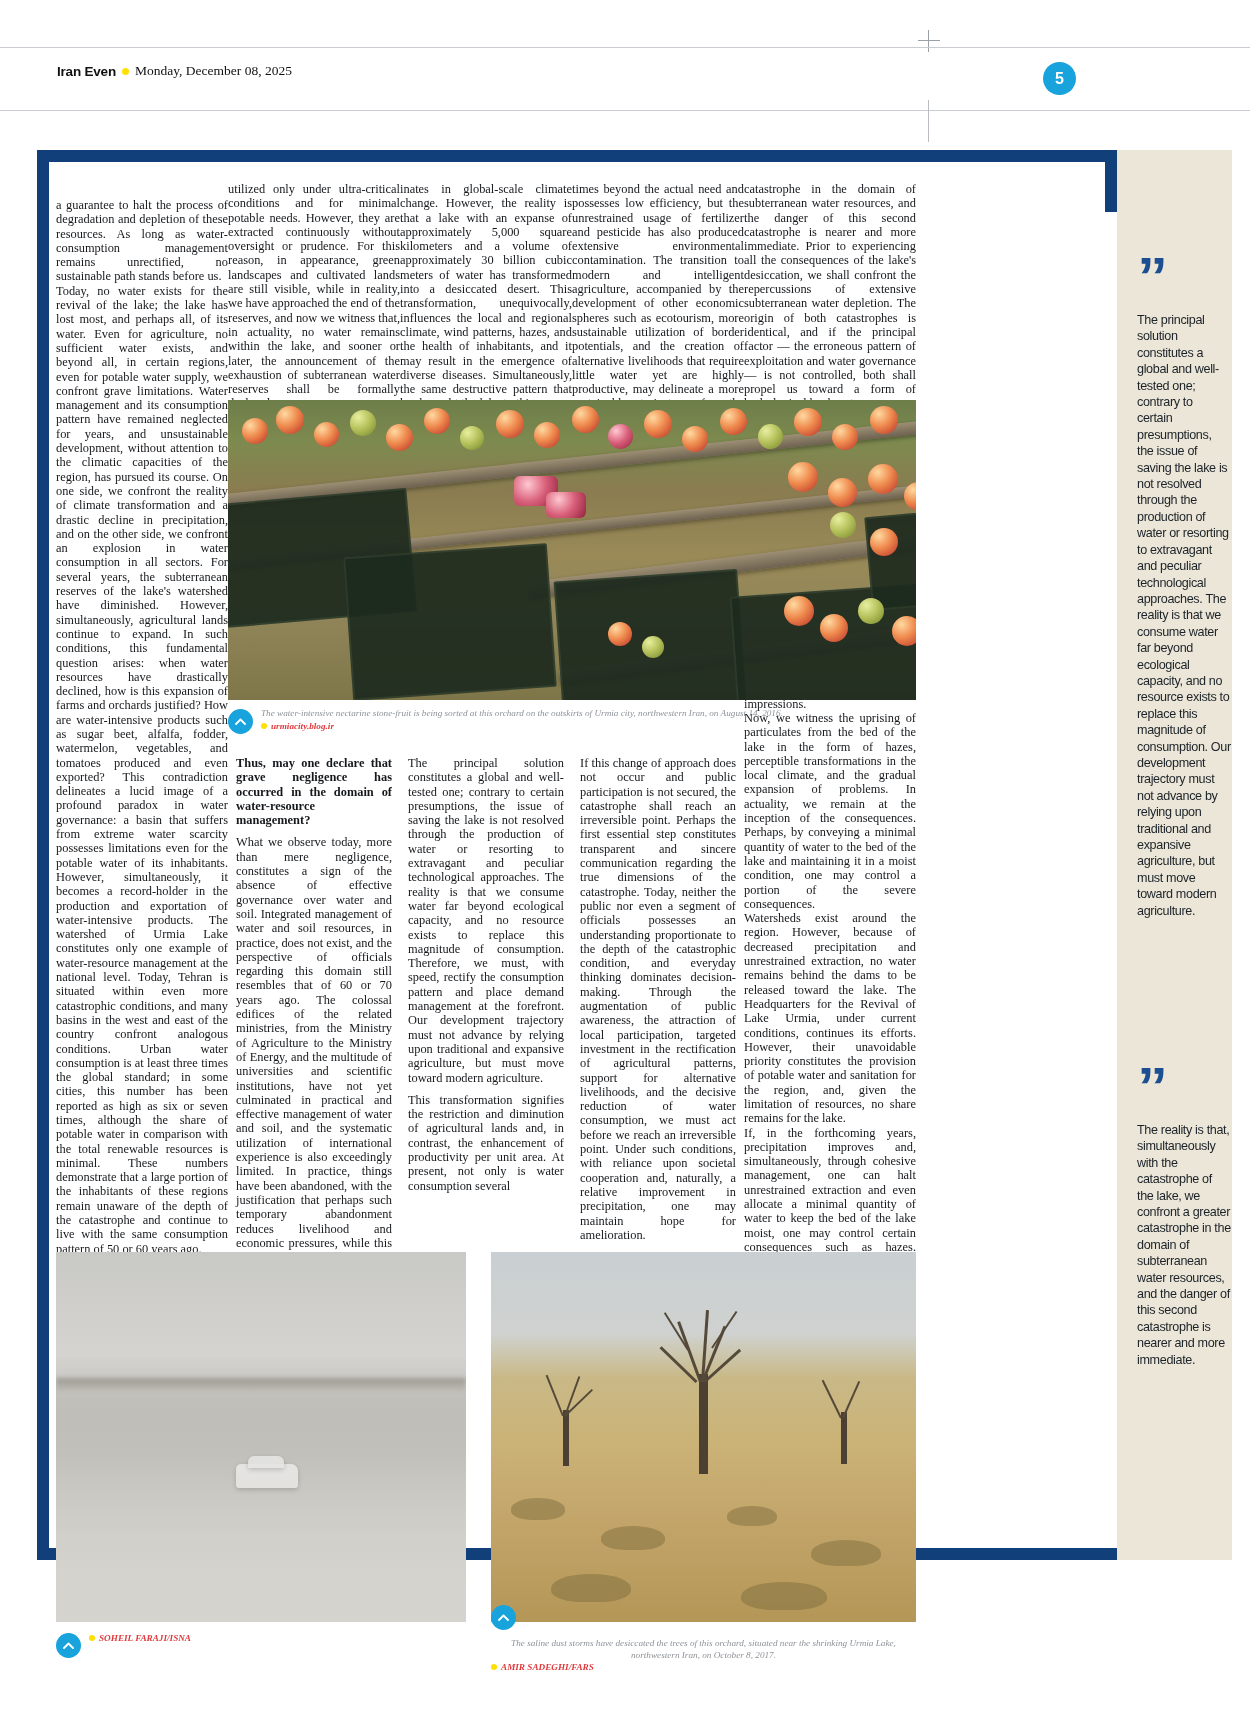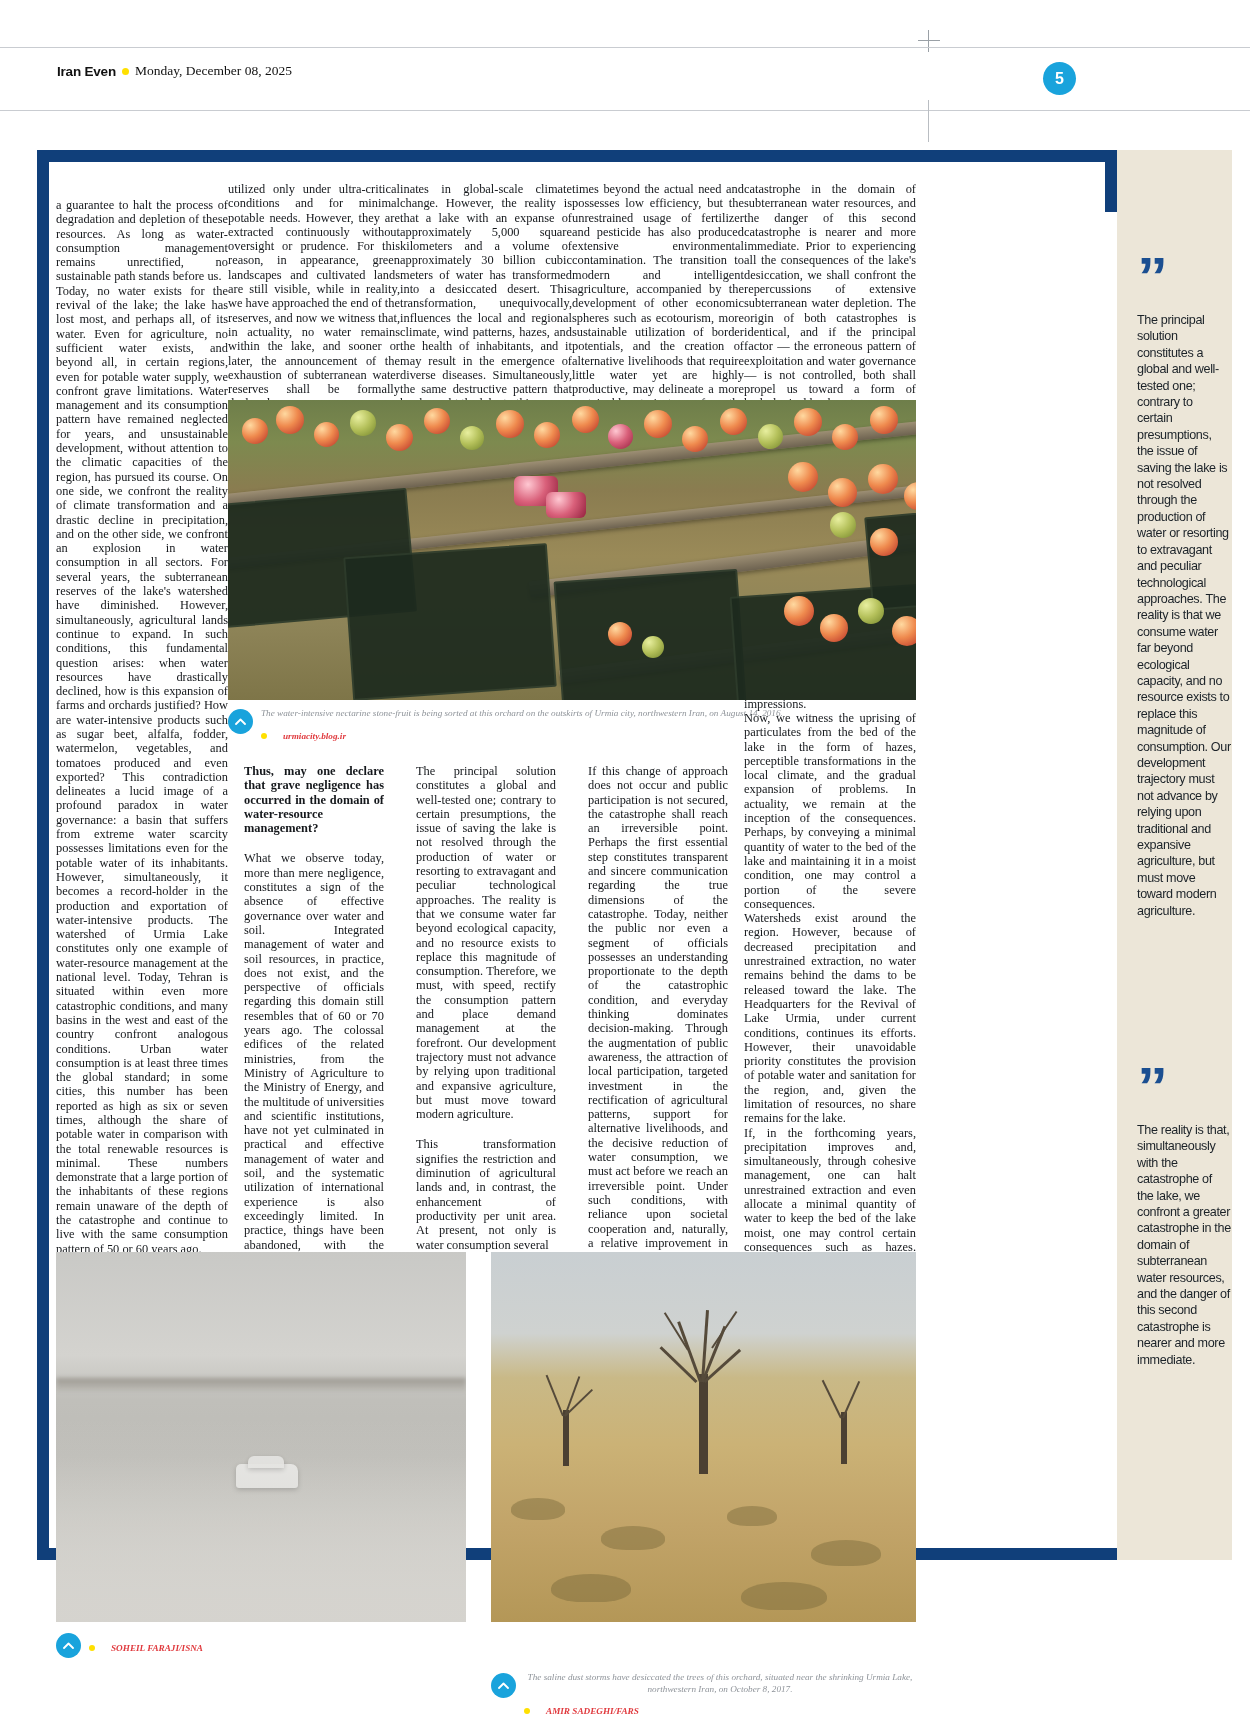--- a/index.html
+++ b/index.html
@@ -42,32 +42,32 @@
   .col{position:absolute;top:182px;width:172px;font-size:12.4px;line-height:14.3px;
     text-align:justify;color:#15181c;hyphens:auto;}
   .col p{margin:0;}
   #c1{left:56px;margin-top:16px;}
   #c2{left:228px;}
   #c3{left:400px;}
   #c4{left:572px;}
   #c5{left:744px;}
   .col-lower{position:absolute;width:172px;font-size:12.4px;line-height:14.3px;
     text-align:justify;color:#15181c;hyphens:auto;}
-  .col-lower p{margin:16px;}
+  .col-lower p{margin:8px;}
   .col-lower p.h{font-weight:bold;}
 
   
   .photo-main{position:absolute;left:228px;top:400px;width:688px;height:300px;overflow:hidden;}
   .cap-wrap{position:absolute;display:flex;gap:8px;align-items:flex-start;text-align:center;}
   .cap-chev{min-width:25px;width:25px;height:25px;border-radius:50%;background:#19a3dc;
     display:flex;align-items:center;justify-content:center;margin-top:1px;}
   .cap-chev svg{display:block;}
   .cap-text{font-size:9.2px;line-height:11.5px;font-style:italic;color:#8e9399;}
   .cap-credit{font-style:italic;font-weight:bold;font-size:9.2px;color:#e03a3e;
-    display:flex;align-items:center;gap:16px;margin-top:11px;}
+    display:flex;align-items:center;gap:4px;margin-top:1px;}
   .cap-credit .cdot{width:6px;height:6px;border-radius:50%;background:#ffe000;display:inline-block;}
 
   
   .photo-bl{position:absolute;left:56px;top:1252px;width:410px;height:370px;overflow:hidden;}
   .photo-br{position:absolute;left:491px;top:1252px;width:425px;height:370px;overflow:hidden;}
 
   
   .pq{position:absolute;width:94px;}
   .pq .marks{font-family:"Liberation Sans",sans-serif;font-weight:bold;font-size:62px;
     color:#1b4f91;line-height:.62;letter-spacing:-3px;height:46px;overflow:hidden;}
@@ -270,21 +270,21 @@
       <div class="branch" style="left:29px;top:24px;width:2px;height:42px;transform:rotate(-26deg);"></div>
     </div>
     <div class="scrub" style="left:20px;top:246px;width:54px;height:22px;"></div>
     <div class="scrub" style="left:110px;top:274px;width:64px;height:24px;"></div>
     <div class="scrub" style="left:236px;top:254px;width:50px;height:20px;"></div>
     <div class="scrub" style="left:320px;top:288px;width:70px;height:26px;"></div>
     <div class="scrub" style="left:60px;top:322px;width:80px;height:28px;"></div>
     <div class="scrub" style="left:250px;top:330px;width:86px;height:28px;"></div>
   </div>
 </div>
-<div class="cap-wrap" style="left:491px;top:1672px;width:425px;">
+<div class="cap-wrap" style="left:491px;top:1604px;width:425px;flex-direction:column;">
   <div class="cap-chev">
     <svg width="11" height="7" viewBox="0 0 11 7">
         <path d="M1 6 L5.5 1.5 L10 6" fill="none" stroke="#fff" stroke-width="1.8" stroke-linecap="round" stroke-linejoin="round"></path>
       </svg>
   </div>
   <div>
     <div class="cap-text">The saline dust storms have desiccated the trees of this orchard, situated near the shrinking Urmia Lake, northwestern Iran, on October 8, 2017.</div>
     <div class="cap-credit">
       <span class="cdot"></span>
       <span>AMIR SADEGHI/FARS</span>

